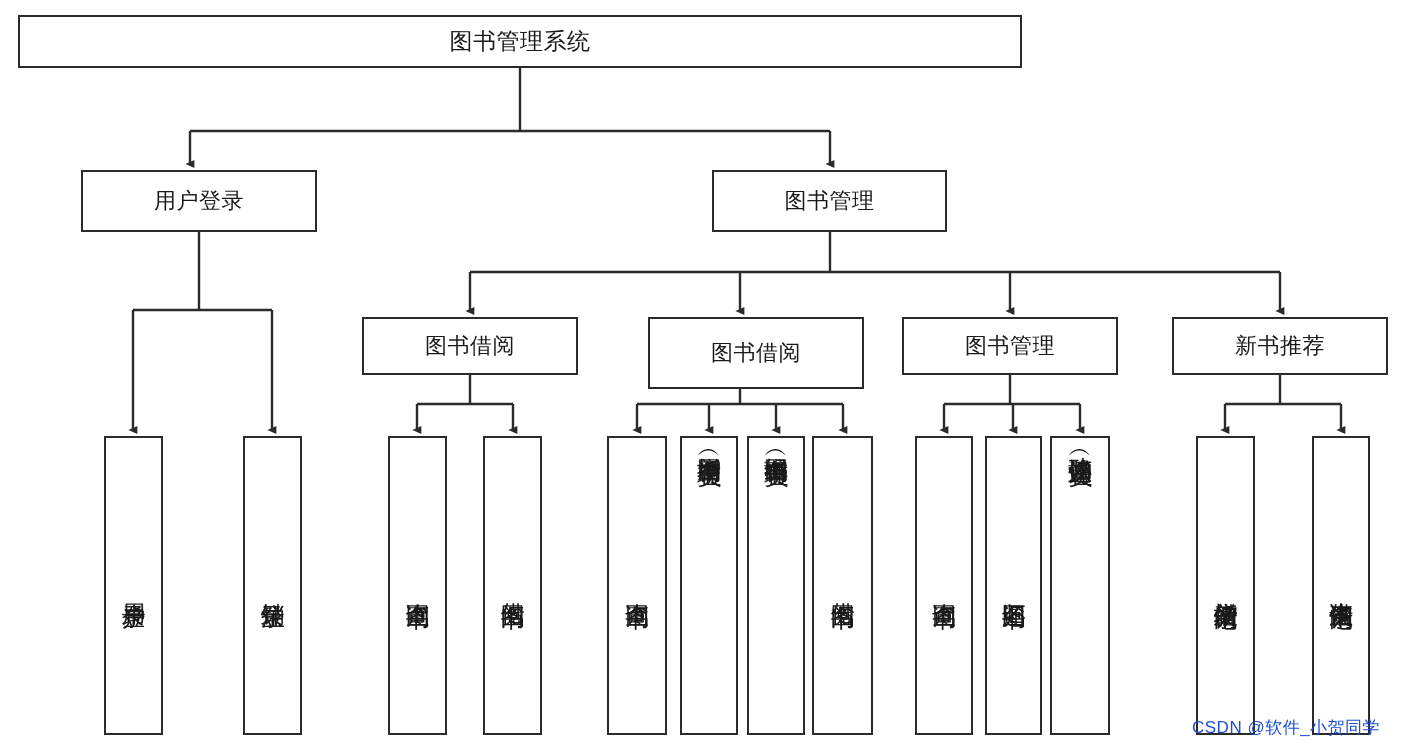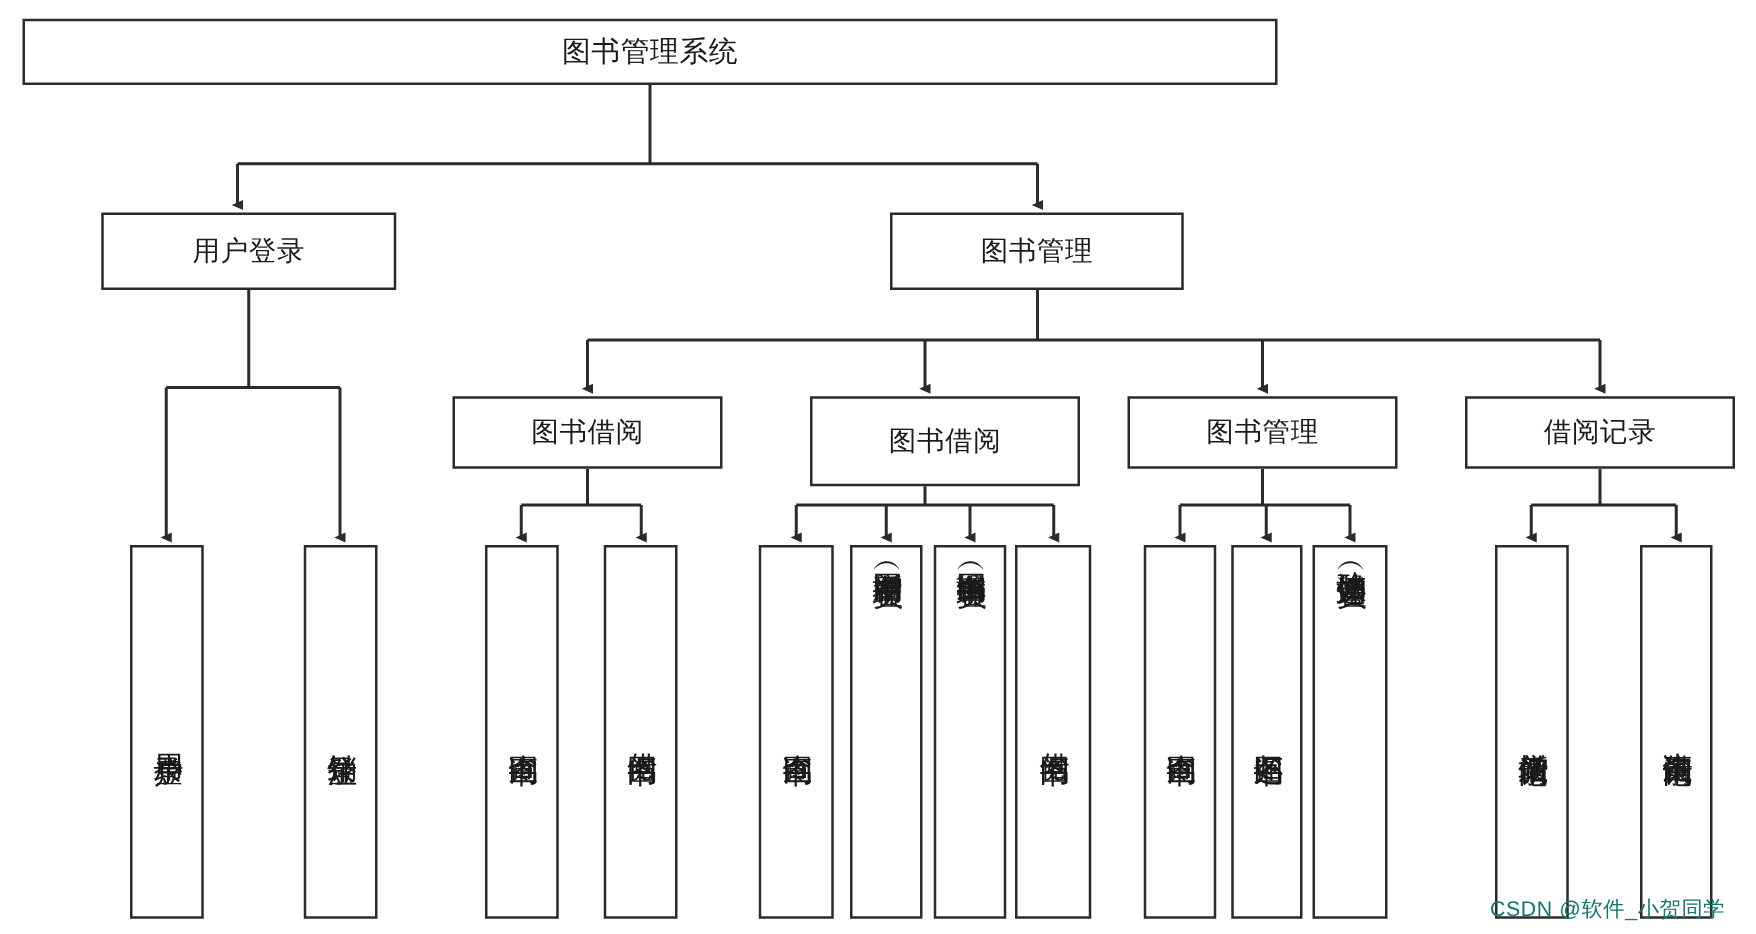--- a/index.html
+++ b/index.html
@@ -60,21 +60,21 @@
     line-height: 1.02;
     letter-spacing: 1px;
     white-space: nowrap;
   }
   .node.vert.centered {
     align-items: center;
   }
   .watermark {
     position: absolute;
     font-size: 17px;
-    color: #0f766e;
+    color: #1d4ed8;
     letter-spacing: 0.5px;
     white-space: nowrap;
   }
 </style>
 </head>
 <body>
 
 <div id="canvas">
 
   <svg id="edges" viewBox="0 0 1405 747" width="1405" height="747" xmlns="http://www.w3.org/2000/svg">
@@ -151,21 +151,21 @@
 
   <div class="node horiz" style="left:632px; top:317px; width:216px; height:72px;margin-left:16px;">
     <span class="label">图书借阅</span>
   </div>
 
   <div class="node horiz" style="left:902px; top:317px; width:216px; height:58px;">
     <span class="label">图书管理</span>
   </div>
 
   <div class="node horiz" style="left:1172px; top:317px; width:216px; height:58px;">
-    <span class="label">借阅记录</span>
+    <span class="label">新书推荐</span>
   </div>
 
   <div class="node vert centered" style="left:104px; top:436px; width:59px; height:299px;">
     <span class="label">用户登录</span>
   </div>
 
   <div class="node vert centered" style="left:243px; top:436px; width:59px; height:299px;">
     <span class="label">注销登录</span>
   </div>
 

